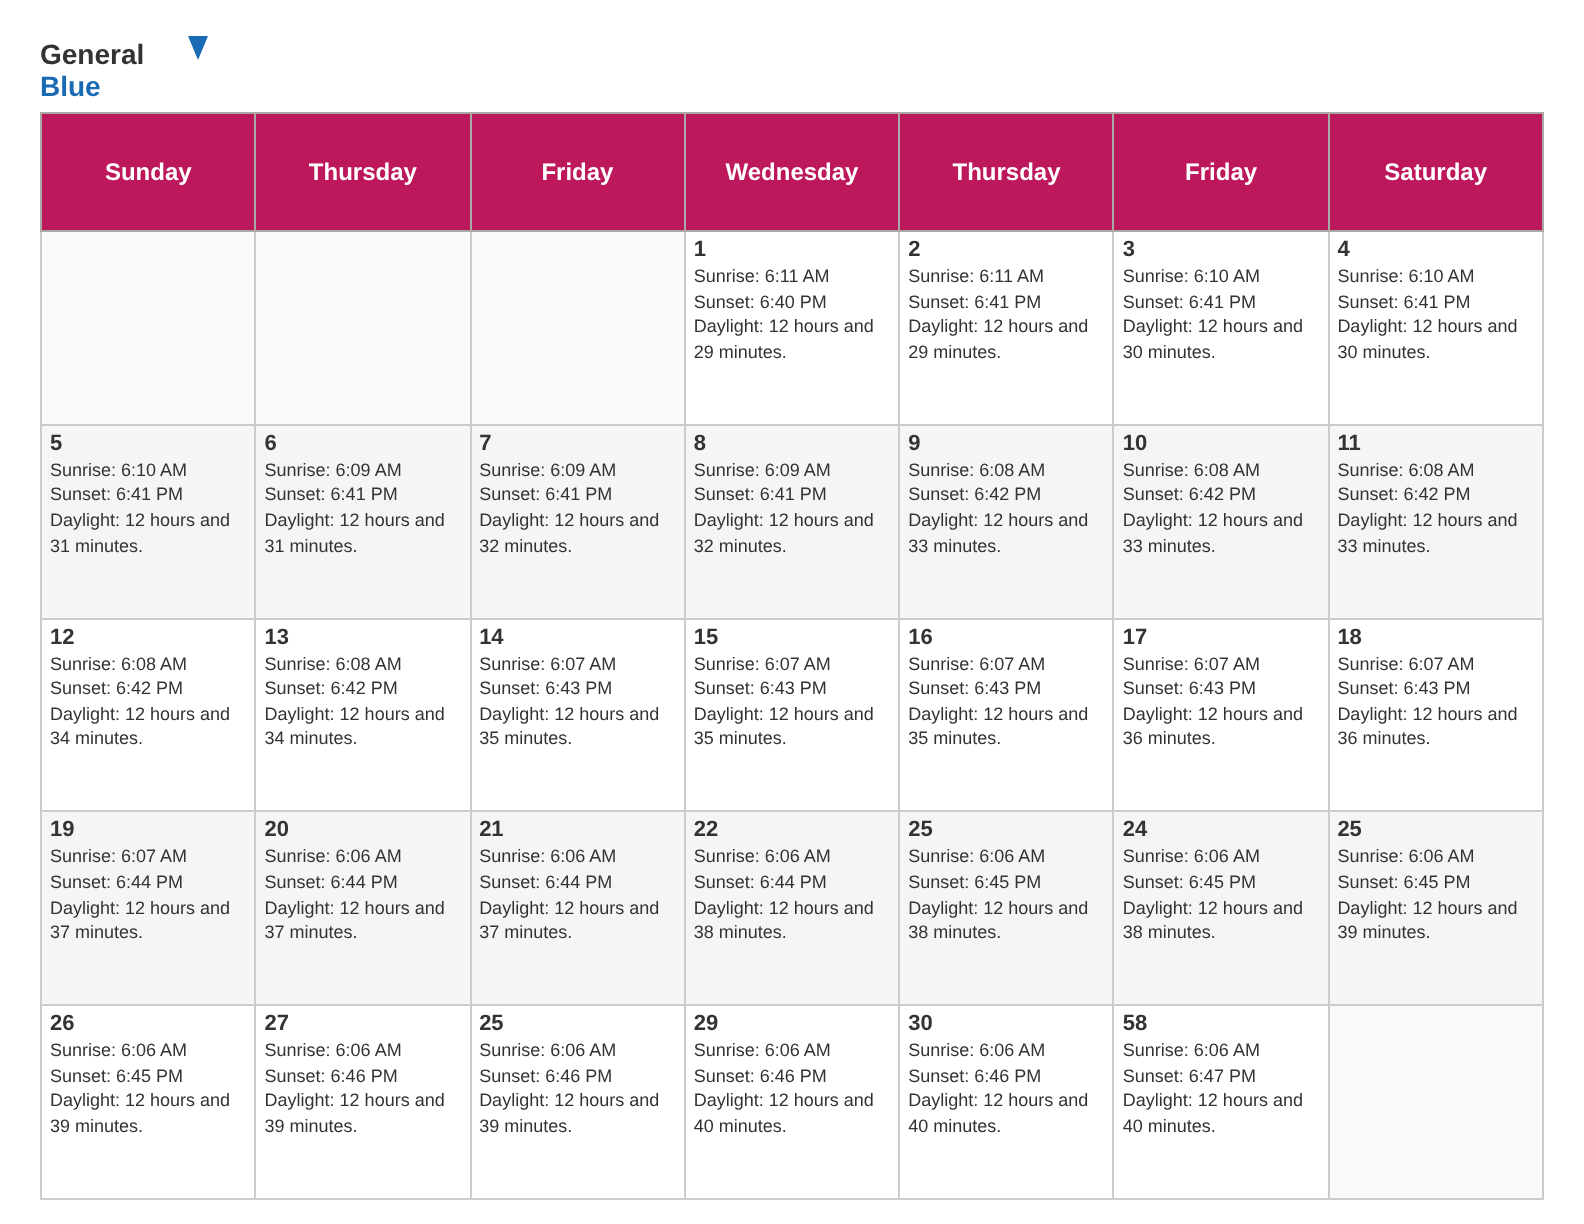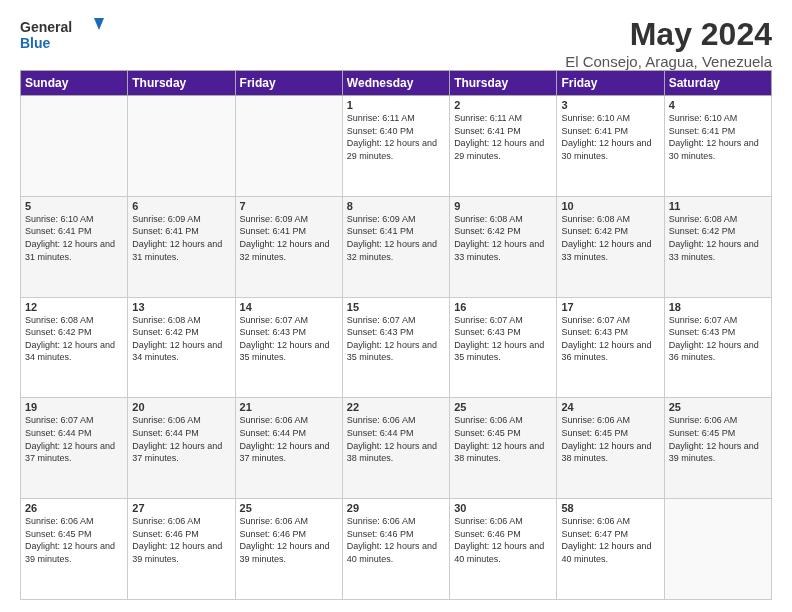--- a/index.html
+++ b/index.html
@@ -39,26 +39,26 @@
     .subtitle {
       font-size: 15px;
       color: #555;
     }
     .calendar-table {
       width: 100%;
       border-collapse: collapse;
       flex: 1;
     }
     .calendar-table th {
-      background-color: #4c1d95;
+      background-color: #be185d;
       color: #fff;
       font-size: 12px;
       font-weight: bold;
-      padding: 5px 4px;
-      text-align: left;
+      padding: 22px 4px;
+      text-align: center;
       border: 1px solid #aaa;
     }
     .calendar-table td {
       border: 1px solid #ccc;
       vertical-align: top;
       padding: 3px 4px;
       font-size: 9.5px;
       color: #333;
       width: calc(100% / 7);
       height: 80px;
@@ -97,24 +97,20 @@
   <div class="header">
     <div class="logo">
     <div style="display:flex;flex-direction:column;line-height:1.1;">
       <svg width="90" height="40" viewBox="0 0 90 40">
         <text x="0" y="16" font-size="14" font-weight="bold" fill="#333" font-family="Arial">General</text>
         <text x="0" y="32" font-size="14" font-weight="bold" fill="#1a6bb5" font-family="Arial">Blue</text>
         <polygon points="74,2 84,2 79,14" fill="#1a6bb5"></polygon>
       </svg>
     </div>
   </div>
-    <div class="title-block">
-      <div class="main-title">May 2024</div>
-      <div class="subtitle">El Consejo, Aragua, Venezuela</div>
-    </div>
   </div>
 
   <table class="calendar-table">
     <thead>
       <tr>
       <th>Sunday</th>
           <th>Thursday</th>
           <th>Friday</th>
           <th>Wednesday</th>
           <th>Thursday</th>

